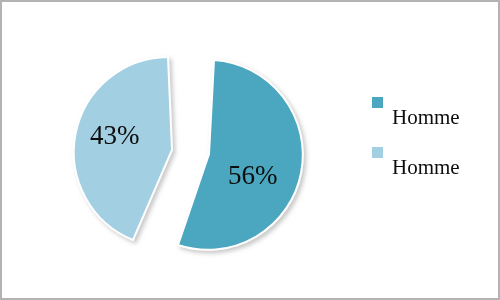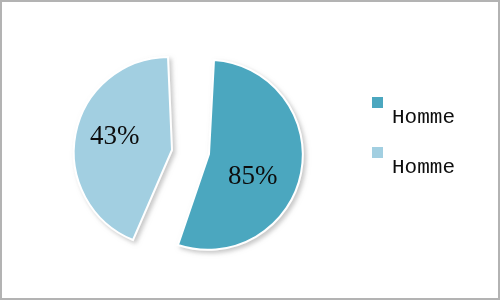--- a/index.html
+++ b/index.html
@@ -64,21 +64,21 @@
     margin-bottom: 24px;
   }
   .legend-swatch {
     width: 11px;
     height: 11px;
     flex: 0 0 11px;
     margin-right: 9px;
     margin-top: 2px;
   }
   .legend-text {
-    font-family: Liberation Mono, monospace;
+    font-family: Liberation Serif, serif;
     font-size: 21px;
     color: #0d0d0d;
     line-height: 1;
     white-space: nowrap;
     margin-top: 32px;
   }
 </style>
 </head>
 <body>
 
@@ -93,21 +93,21 @@
         </filter>
       </defs>
 
       <path id="slice-homme" d="M 212 58 A 95 95 0 1 1 176 243 L 207 152 Z" fill="#4ba7bf" stroke="#ffffff" stroke-width="2" filter="url(#slice-shadow)"></path>
 
       <path id="slice-femme" d="M 166 55 A 95 95 0 0 0 131 238 L 170 148 Z" fill="#a2cfe1" stroke="#ffffff" stroke-width="2" filter="url(#slice-shadow)"></path>
     </svg>
 
     <div class="slice-label" id="label-femme-pct">43%</div>
 
-    <div class="slice-label" id="label-homme-pct">85%</div>
+    <div class="slice-label" id="label-homme-pct">56%</div>
   </div>
 
   <div id="legend">
     <div class="legend-item">
       <span class="legend-swatch" id="swatch-homme" style="background: rgb(75, 167, 191);"></span>
       <span class="legend-text">Homme</span>
     </div>
     <div class="legend-item">
       <span class="legend-swatch" id="swatch-femme" style="background: rgb(162, 207, 225);"></span>
       <span class="legend-text">Homme</span>

